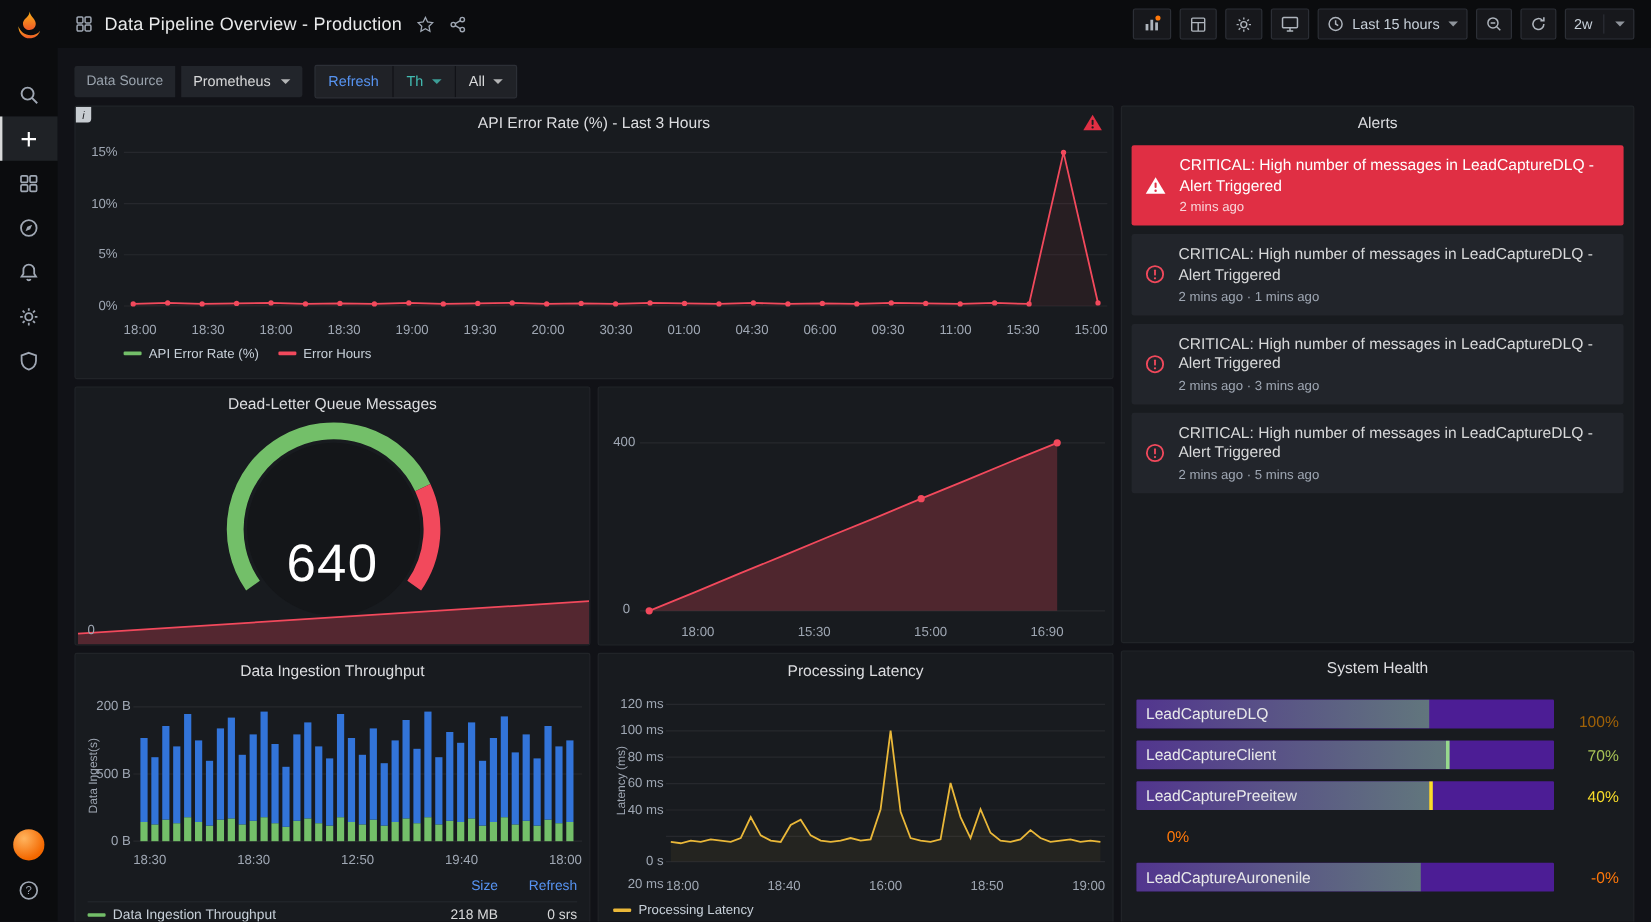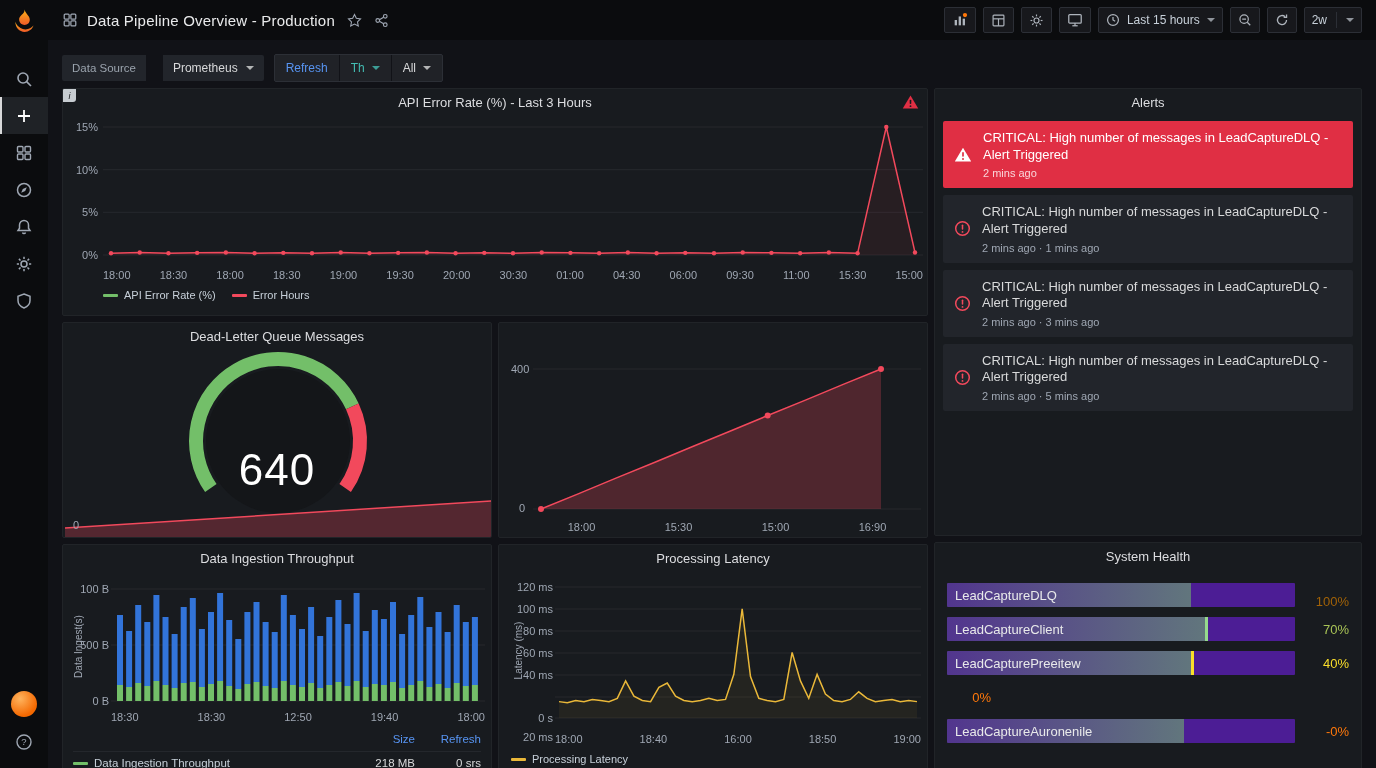--- a/index.html
+++ b/index.html
@@ -27,21 +27,21 @@
   .hbtn{height:26px;min-width:28px;border:1px solid #2c2f36;background:#17181c;border-radius:2px;
     display:flex;align-items:center;justify-content:center;gap:7px;padding:0 7px;color:#aeb4bc;
     font-size:12px;cursor:pointer;font-family:inherit}
   .hbtn .txt{color:#c7d0d9}
   .caret{display:inline-block;width:0;height:0;border-left:4px solid transparent;
     border-right:4px solid transparent;border-top:4px solid currentColor;opacity:.8}
   .vdiv{width:1px;height:16px;background:#2c2f36;margin:0 2px}
 
   
   .toolbar{position:absolute;left:62px;top:54px;display:flex;gap:10px;align-items:center;z-index:4}
-  .chip-group{display:flex;gap:17px}
+  .chip-group{display:flex;gap:5px}
   .chip{background:#22252b;height:26px;display:flex;align-items:center;gap:8px;padding:0 10px;
     font-size:12px;border-radius:2px;cursor:pointer;border:0;color:#d8d9da;font-family:inherit}
   .chip.lbl{color:#9aa3ad;font-size:11.5px;border-radius:2px 0 0 2px;cursor:default}
   .chip.val{border-radius:0 2px 2px 0}
   .group2{display:flex;background:#202227;border:1px solid #2c2f36;border-radius:2px;overflow:hidden}
   .seg{height:26px;display:flex;align-items:center;gap:7px;padding:0 11px;font-size:12px;
     cursor:pointer;border:0;background:transparent;color:#d8d9da;font-family:inherit}
   .seg + .seg{border-left:1px solid #111217}
   .seg.blue{color:#5794f2}
   .seg.teal{color:#43bdb3}
@@ -511,21 +511,21 @@
         <span>16:90</span>
       </div>
   </section>
 
   <section class="panel" id="p-ingest">
     <div class="panel-h">
       <span>Data Ingestion Throughput</span>
     </div>
     <div class="ylab-rot">Data Ingest(s)</div>
     <div class="ylabels" id="ing-y">
-        <span style="top: 8px;">100 B</span>
+        <span style="top: 8px;">200 B</span>
         <span style="top: 64px;">500 B</span>
         <span style="top: 120px;">0 B</span>
       </div>
     <svg id="ing-svg" width="374" height="128">
         <line x1="0" y1="8" x2="374" y2="8" stroke="rgba(204,204,220,0.08)"></line>
         <line x1="0" y1="64" x2="374" y2="64" stroke="rgba(204,204,220,0.08)"></line>
         <line x1="0" y1="120" x2="374" y2="120" stroke="rgba(204,204,220,0.08)"></line>
         <rect x="6" y="104" width="6" height="16" fill="#73bf69"></rect>
         <rect x="6" y="34" width="6" height="70" fill="#3274d9"></rect>
         <rect x="15.1" y="106" width="6" height="14" fill="#73bf69"></rect>

